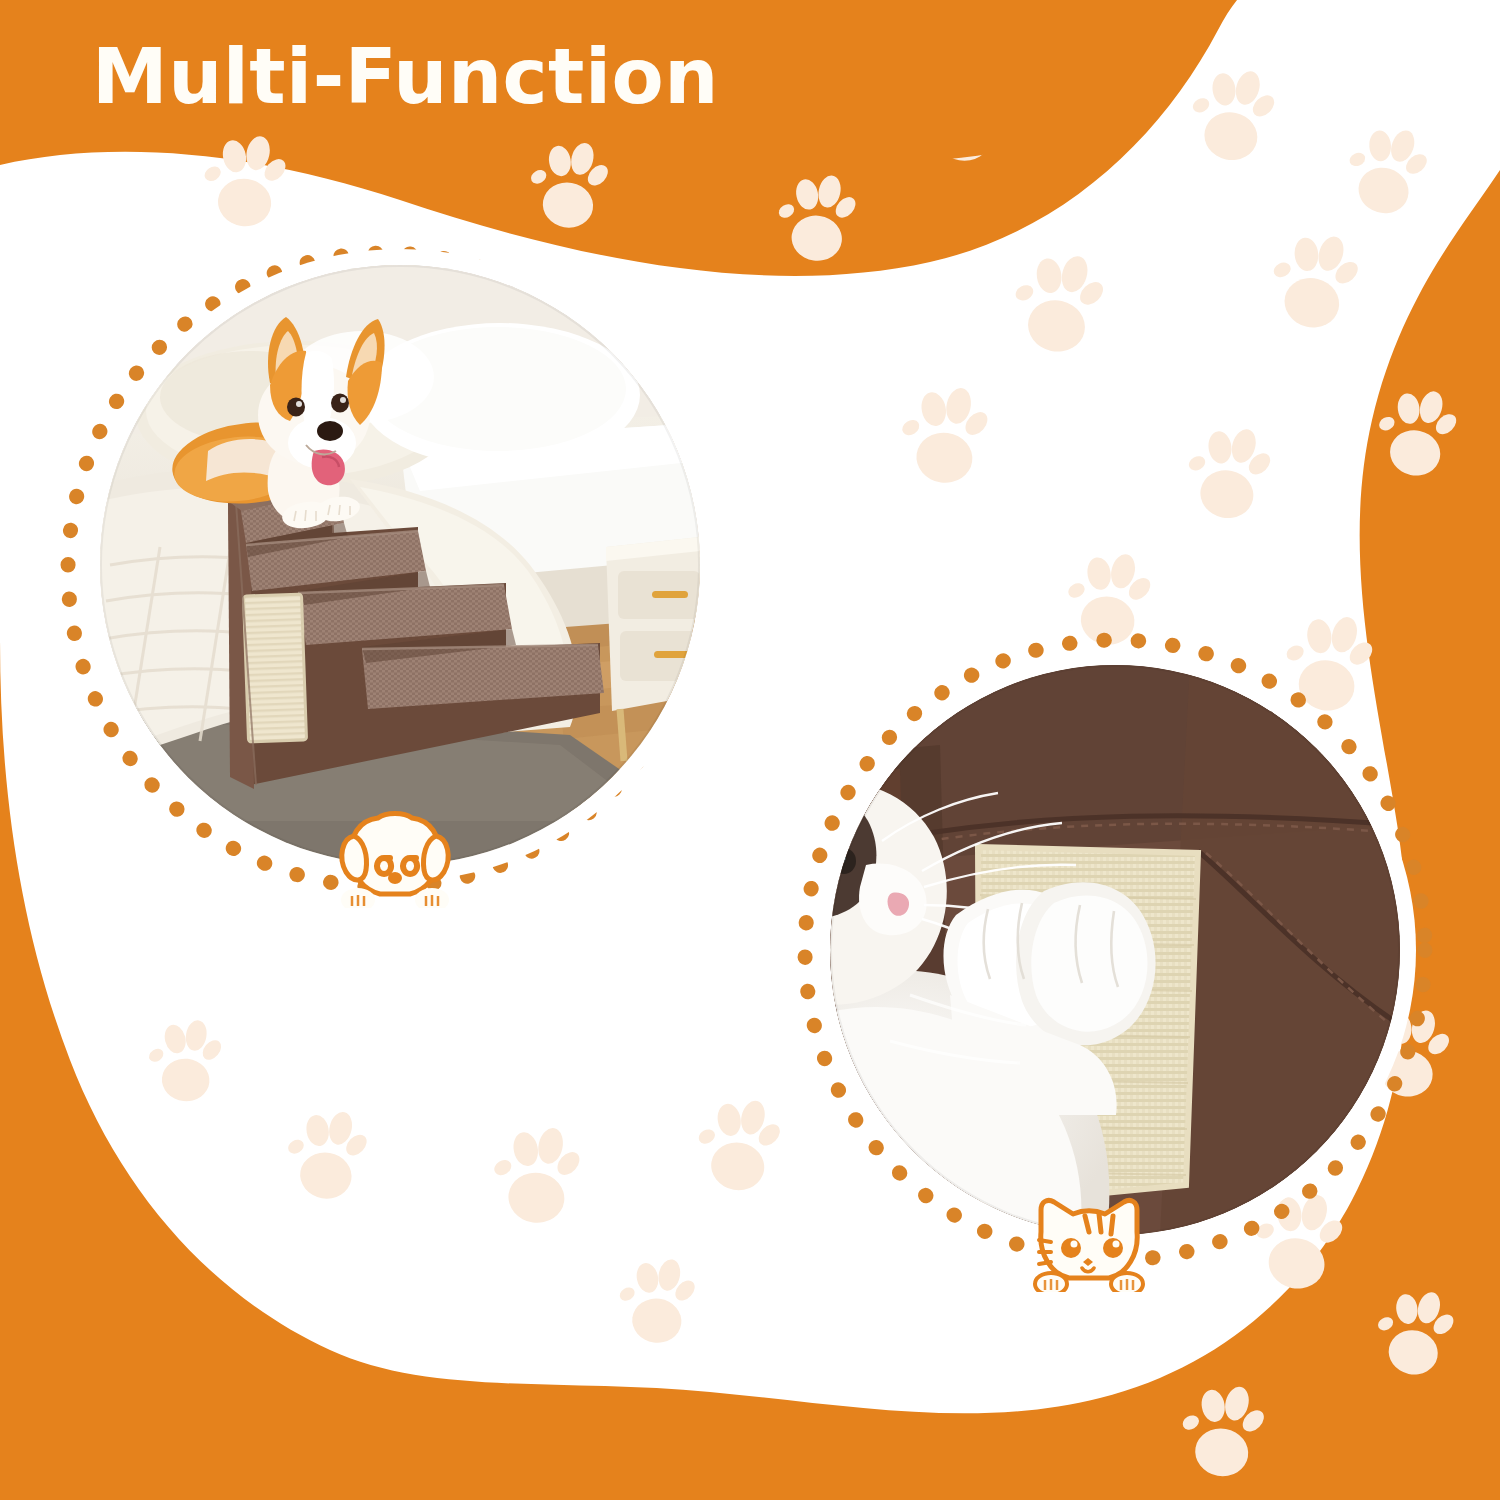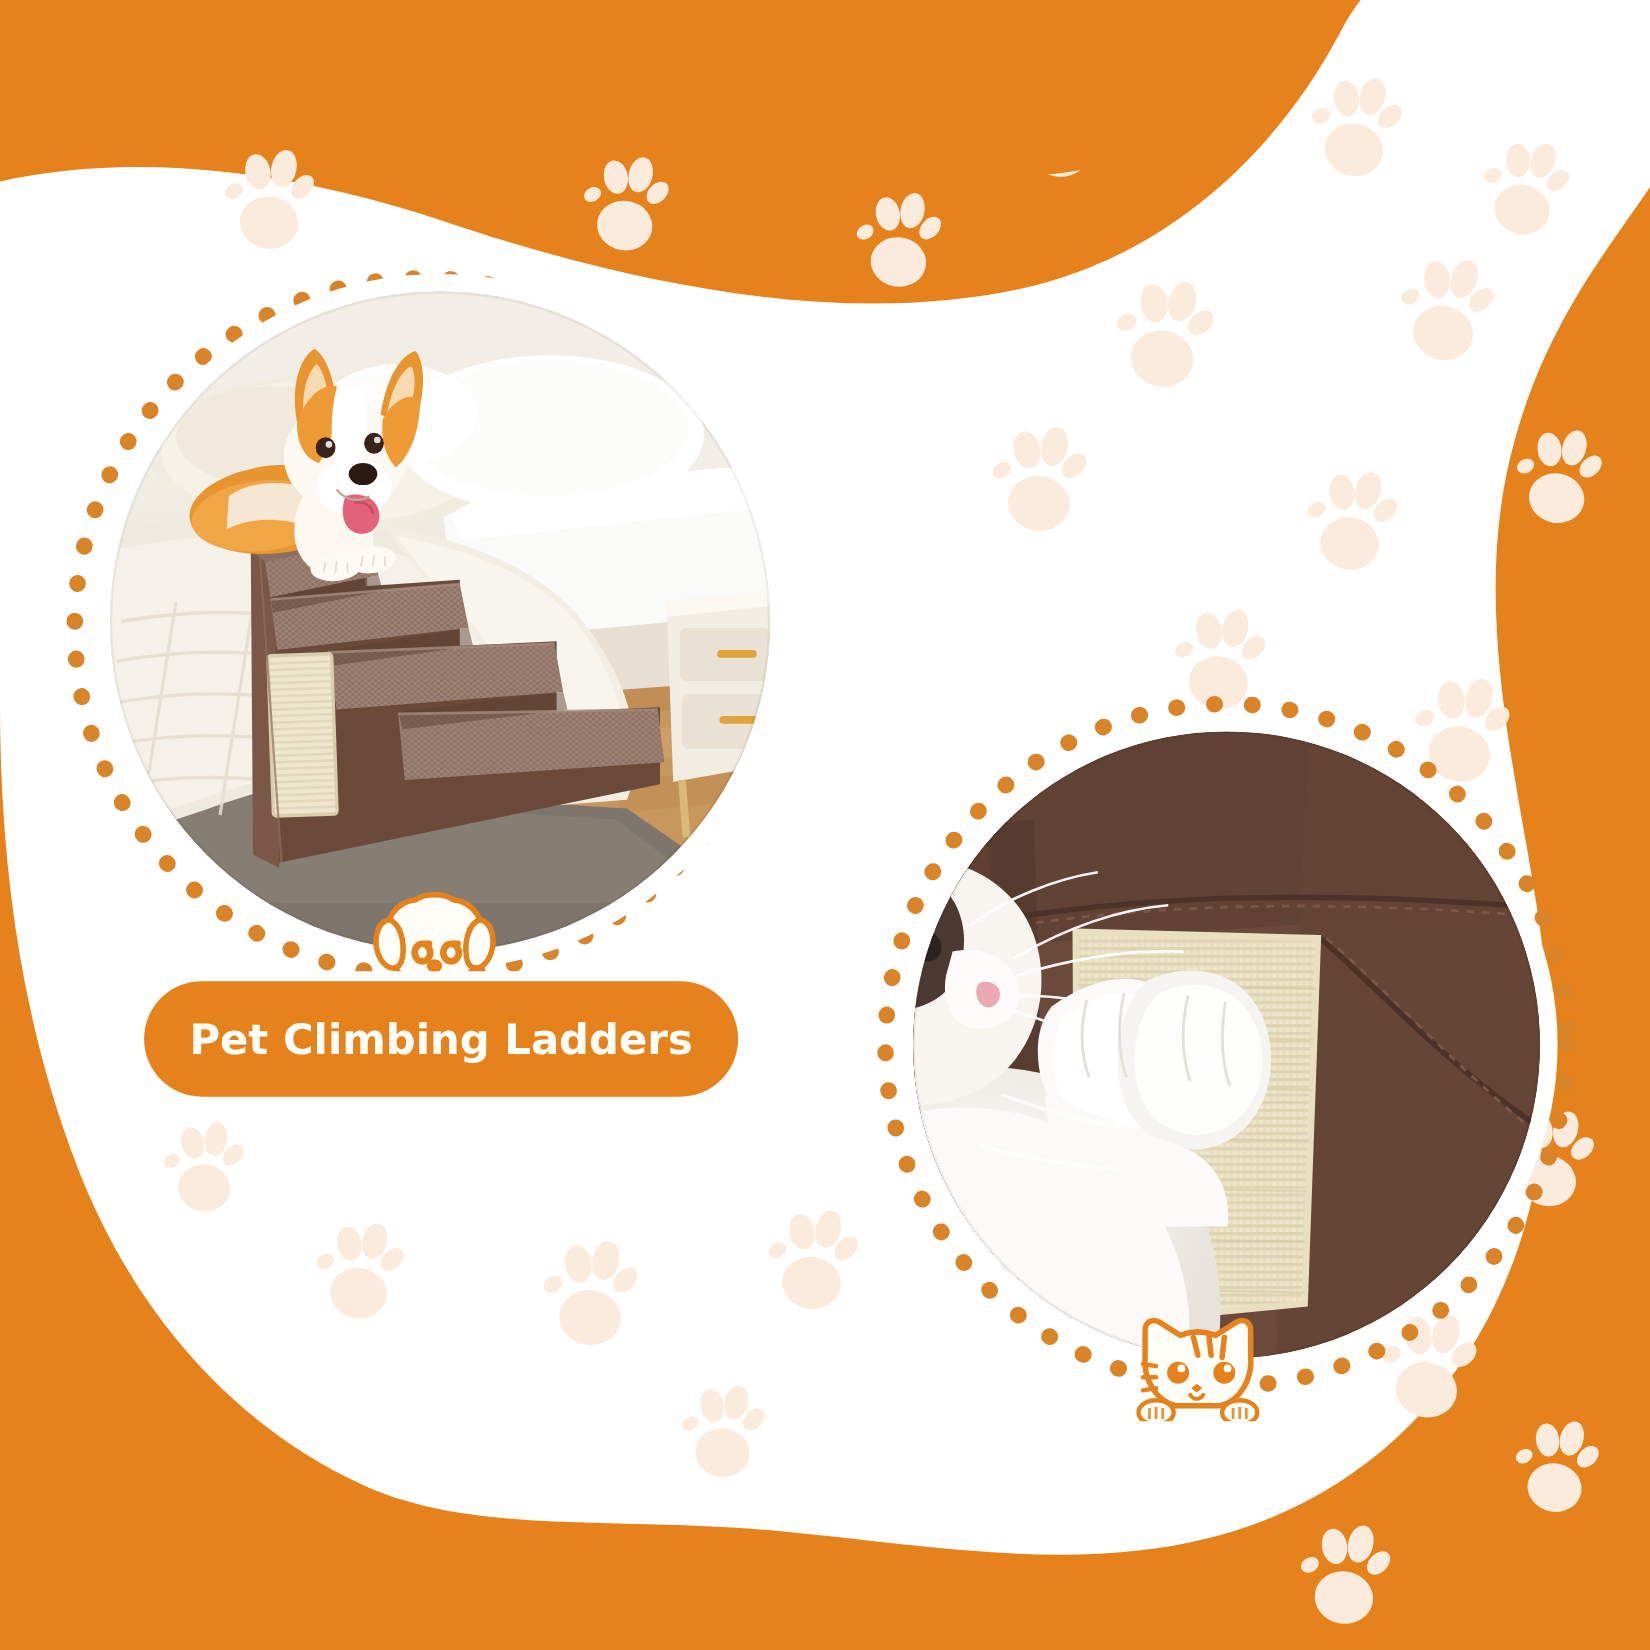--- a/index.html
+++ b/index.html
@@ -111,20 +111,21 @@
       <use href="#paw" transform="translate(330,1152) rotate(18) scale(0.92)"></use>
       <use href="#paw" transform="translate(188,1058) rotate(14) scale(0.85)"></use>
       <use href="#paw" transform="translate(1302,1238) rotate(20) scale(1.0)"></use>
       <use href="#paw" transform="translate(1412,1050) rotate(20) scale(0.92)"></use>
       <use href="#paw" transform="translate(1226,1428) rotate(18) scale(0.95)"></use>
       <use href="#paw" transform="translate(1418,1330) rotate(20) scale(0.88)"></use>
       <use href="#paw" transform="translate(660,1298) rotate(16) scale(0.88)"></use>
     </g>
   </svg>
 
+  <div id="title">Multi-Function</div>
 
   <div class="photo-wrap" style="left:55px;top:230px;width:660px;height:680px;">
 
     <svg class="dot-ring" viewBox="0 0 660 680" width="660" height="680">
       <circle cx="330" cy="340" r="317" fill="none" stroke="#D98428" stroke-width="15" stroke-linecap="round" stroke-dasharray="0.5 34"></circle>
     </svg>
 
     <div class="photo" style="left:45px;top:35px;width:600px;height:600px;">
       <svg viewBox="0 0 600 600" width="600" height="600">
         <defs>
@@ -323,23 +324,20 @@
           <path d="M22 86 L22 96"></path>
             <path d="M28 85 L28 96"></path>
             <path d="M34 86 L34 96"></path>
           <path d="M96 86 L96 96"></path>
             <path d="M102 85 L102 96"></path>
             <path d="M108 86 L108 96"></path>
         </g>
       </g>
     </svg>
 
-    <div class="badge" style="left:76px;top:662px;width:540px;height:105px;font-size:38px;">
-      <span class="badge-text">Pet Climbing Ladders</span>
-    </div>
   </div>
 
   <div class="photo-wrap" style="left:790px;top:620px;width:650px;height:690px;">
 
     <svg class="dot-ring" viewBox="0 0 650 690" width="650" height="690">
       <circle cx="325" cy="330" r="310" fill="none" stroke="#D98428" stroke-width="15" stroke-linecap="round" stroke-dasharray="0.5 34"></circle>
     </svg>
 
     <div class="photo" style="left:40px;top:45px;width:570px;height:570px;">
       <svg viewBox="0 0 570 570" width="570" height="570">

